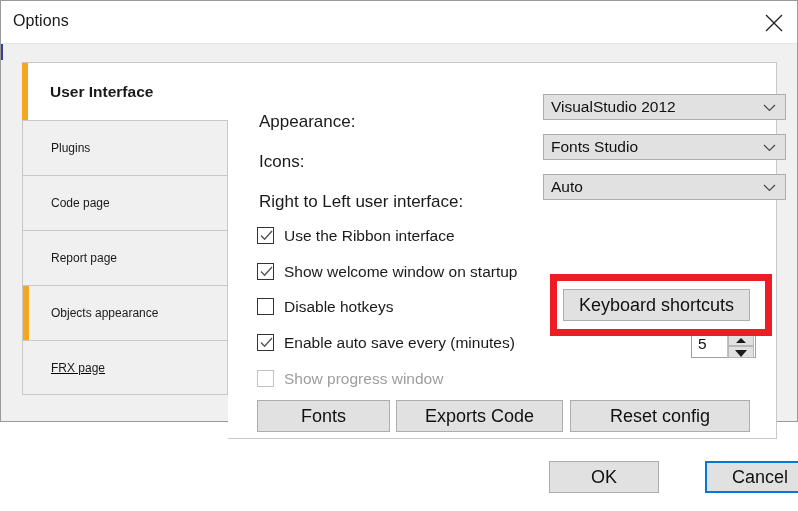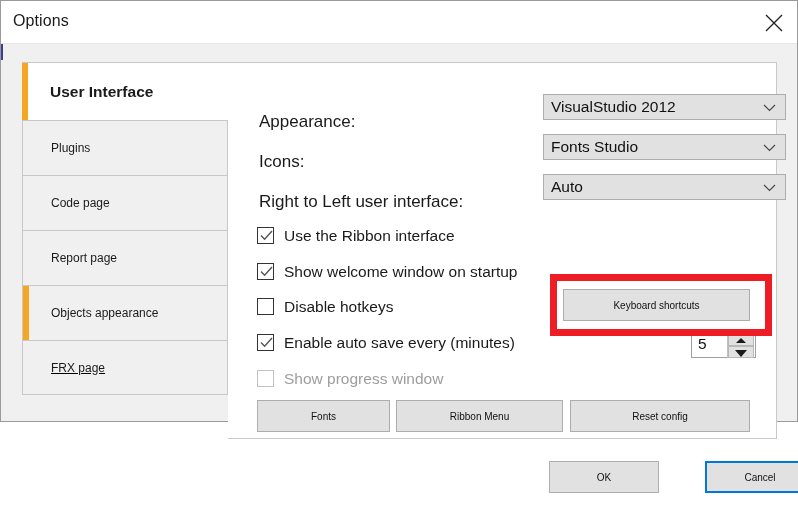--- a/index.html
+++ b/index.html
@@ -191,21 +191,21 @@
   }
   .cb-label.disabled { color: #9d9d9d; }
 
   
   .pbutton {
     position: absolute;
     box-sizing: border-box;
     background: #e1e1e1;
     border: 1px solid #adadad;
     color: #111111;
-    font-size: 10px;
+    font-size: 18px;
     font-family: "Liberation Sans", sans-serif;
     display: flex;
     align-items: center;
     justify-content: center;
     cursor: default;
     padding: 0;
   }
 
   
   #spinner {
@@ -425,21 +425,21 @@
         <div id="spin-down">
           <span class="tri"></span>
         </div>
       </div>
     </div>
 
     <button class="pbutton" style="left:335px; top:226px; width:187px; height:32px;">Keyboard shortcuts</button>
 
     <button class="pbutton" style="left:29px; top:337px; width:133px; height:32px;">Fonts</button>
 
-    <button class="pbutton" style="left:168px; top:337px; width:167px; height:32px;">Ribbon Menu</button>
+    <button class="pbutton" style="left:168px; top:337px; width:167px; height:32px;">Exports Code</button>
 
     <button class="pbutton" style="left:342px; top:337px; width:180px; height:32px;">Reset config</button>
 
   </div>
 
   <div id="annotation"></div>
 
   <button class="pbutton" id="ok-button">OK</button>
 
   <button class="pbutton" id="cancel-button">Cancel</button>

